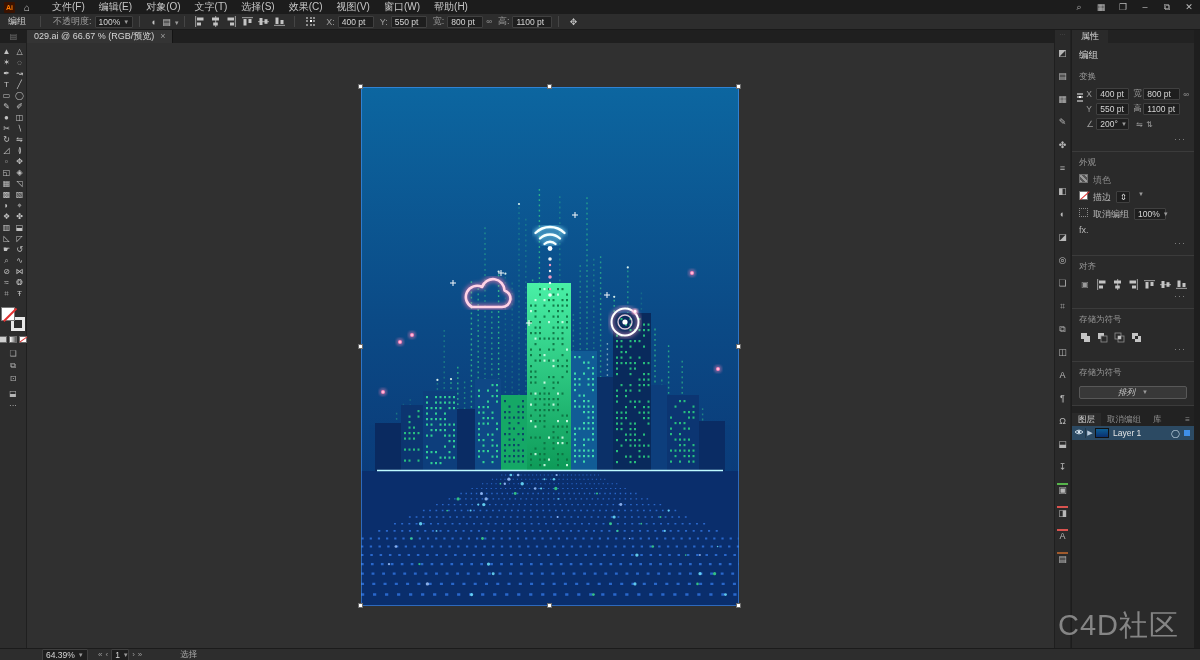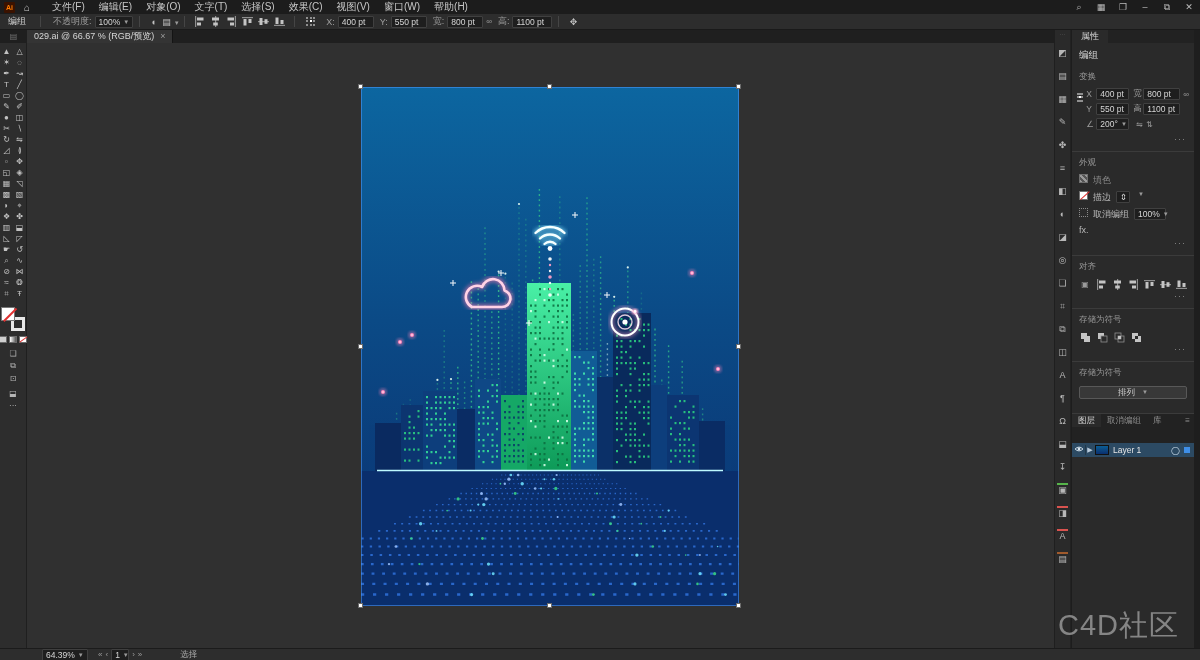--- a/index.html
+++ b/index.html
@@ -102,24 +102,24 @@
     background:#e03131; transform:rotate(-42deg); }
   .sw-mixed { background:repeating-linear-gradient(45deg,#999 0 2px,#555 2px 4px); }
   .sw-dotted { background:#2a2a2a; border:1px dotted #8a8a8a; }
   .ap-lab { color:#b8b8b8; }
   .ap-lab.dim { color:#8a8a8a; }
   .stepper { width:14px; }
   .icons-row { display:flex; align-items:center; gap:4px; padding:3px 7px 0 7px; }
   .qa-grid { display:grid; grid-template-columns:1fr 1fr; gap:4px; padding:3px 7px 0 7px; }
   .qa-btn { height:13px; background:#383838; border:1px solid #585858; border-radius:2px; color:#cccccc;
     font-size:8.5px; line-height:11px; text-align:center; }
-  .qa-wide { grid-column:1 / 3; display:flex; align-items:flex-start; justify-content:center; gap:4px; }
+  .qa-wide { grid-column:1 / 3; display:flex; align-items:flex-start; justify-content:center; gap:4px;font-style:italic; }
 
   
-  #layers-tabs { height:30px; background:#222222; display:flex; align-items:flex-start; margin-top:14px;
+  #layers-tabs { height:21px; background:#222222; display:flex; align-items:flex-end; margin-top:6px;
     border-top:1px solid #3b3b3b; }
   .l-tab { padding:0 6px; line-height:13px; font-size:8.5px; color:#8f8f8f; }
   .l-tab.active { background:#2a2a2a; color:#dadada; }
   #layers-tabs .pmenu { margin-left:auto; color:#8f8f8f; font-size:8px; line-height:13px; padding-right:4px; }
   .layer-row { height:14px; background:#2c4a63; display:flex; align-items:center; font-size:8.5px; color:#e6e6e6; }
   .layer-row .eye { width:14px; text-align:center; border-right:1px solid #22384a; }
   .layer-row .chev { width:8px; color:#b8cadb; font-size:7px; text-align:center; }
   .layer-thumb { width:14px; height:10px; margin:0 4px 0 1px; border:1px solid #111;
     background:linear-gradient(180deg,#0c5e94,#0a2f6e); }
   .layer-row .target { margin-left:auto; color:#cfe0ee; font-size:8px; }

